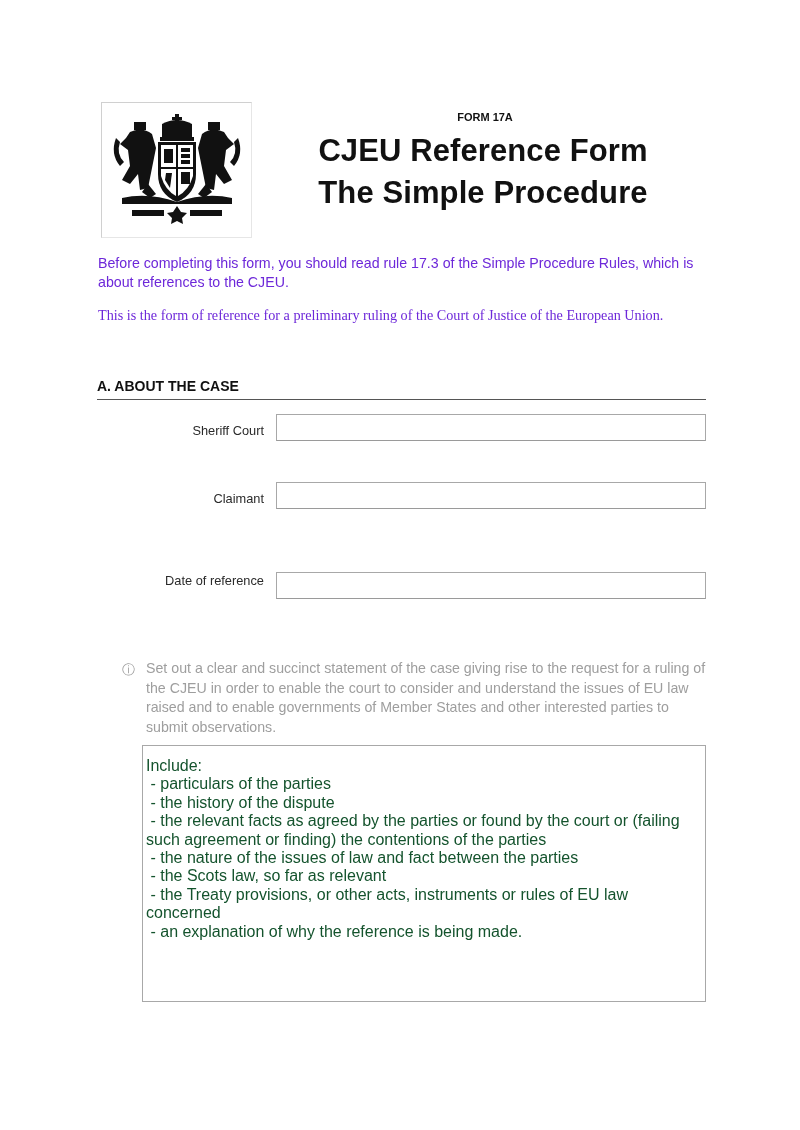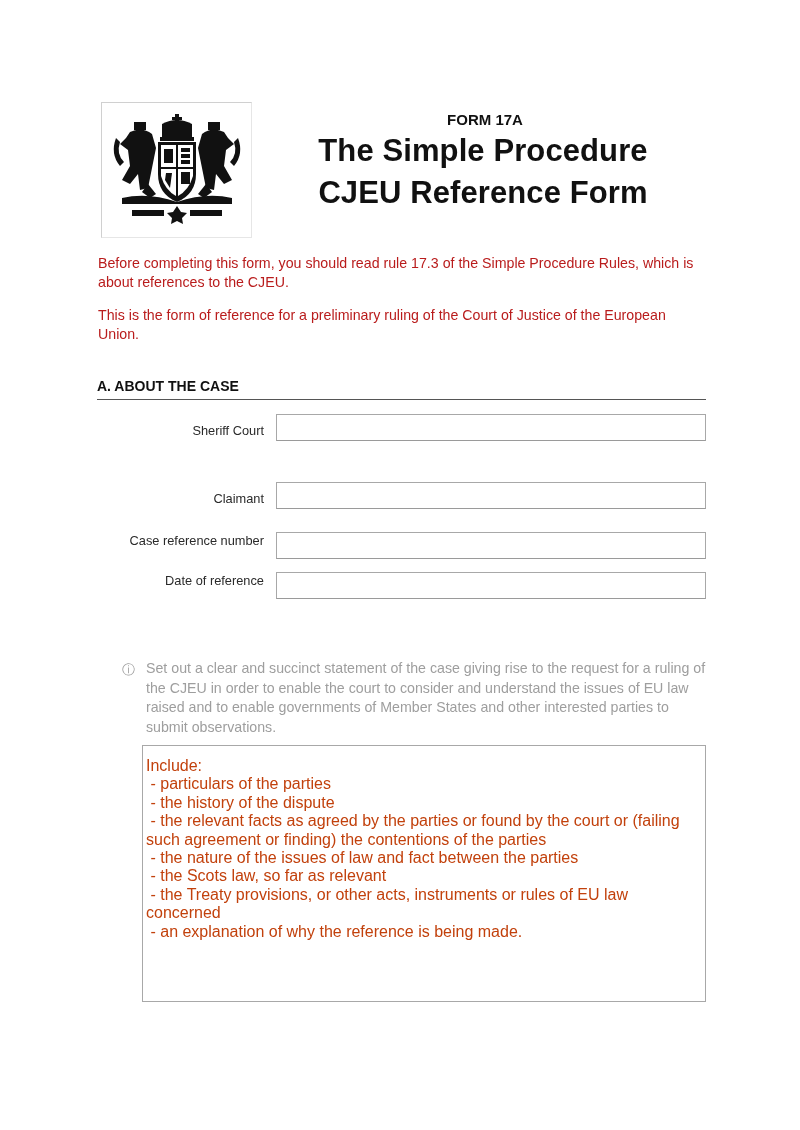--- a/index.html
+++ b/index.html
@@ -31,43 +31,43 @@
       justify-content: center;
     }
     .logo-frame svg { width: 138px; height: 124px; }
     .form-number {
       position: absolute;
       left: 300px;
       width: 370px;
       top: 111px;
       text-align: center;
       font-weight: bold;
-      font-size: 15px;
+      font-size: 11px;
     }
     .title {
       position: absolute;
       left: 296px;
       width: 374px;
       top: 130px;
       text-align: center;
       font-weight: bold;
       font-size: 31px;
       line-height: 42px;
       letter-spacing: 0.1px;
     }
     .intro {
       position: absolute;
       left: 98px;
       width: 610px;
       font-size: 14.2px;
       line-height: 19px;
-      color: #b91c1c;
+      color: #6d28d9;
     }
     .intro.p1 { top: 254px; }
-    .intro.p2 { top: 306px; }
+    .intro.p2 { top: 306px; font-family: Liberation Serif, serif; }
     .section-title {
       position: absolute;
       left: 97px;
       width: 609px;
       font-weight: bold;
       font-size: 14px;
       padding-bottom: 4px;
       border-bottom: 1px solid #555555;
       line-height: 17px;
     }
@@ -120,21 +120,21 @@
     .reference-box {
       position: absolute;
       left: 142px;
       top: 745px;
       width: 564px;
       height: 257px;
       border: 1px solid #a8a8a8;
       padding: 11px 3px 4px 3px;
       font-size: 16px;
       line-height: 18.4px;
-      color: #c2410c;
+      color: #14532d;
       white-space: pre-wrap;
       background: #ffffff;
     }
   </style>
 </head>
 <body>
 
 <div class="page">
 
   <div class="logo-frame">
@@ -183,44 +183,40 @@
         <rect x="24" y="102" width="32" height="6"></rect>
         <rect x="82" y="102" width="32" height="6"></rect>
 
         <path d="M69 98 L73 104 L79 105 L74 110 L75 116 L69 113 L63 116 L64 110 L59 105 L65 104 Z"></path>
       </g>
     </svg>
   </div>
 
   <div class="form-number">FORM 17A</div>
   <div class="title">
+    <div>CJEU Reference Form</div>
     <div>The Simple Procedure</div>
-    <div>CJEU Reference Form</div>
   </div>
 
   <p class="intro p1">Before completing this form, you should read rule 17.3 of the Simple Procedure Rules, which is about references to the CJEU.</p>
   <p class="intro p2">This is the form of reference for a preliminary ruling of the Court of Justice of the European Union.</p>
 
   <div class="section-title a">A. ABOUT THE CASE</div>
 
   <div class="field-row" style="top:414px;">
     <label class="field-label" style="top:9px;">Sheriff Court</label>
     <input class="field-input" type="text" value="" style="">
   </div>
 
   <div class="field-row" style="top:441px;margin-top:41px;">
     <label class="field-label" style="top:9px;">Claimant</label>
     <input class="field-input" type="text" value="" style="">
   </div>
 
 
-  <div class="field-row" style="top:532px;">
-    <label class="field-label" style="top:1px;">Case reference number</label>
-    <input class="field-input" type="text" value="" style="">
-  </div>
 
   <div class="field-row" style="top:572px;">
     <label class="field-label" style="top:1px;margin-left:28px;">Date of reference</label>
     <input class="field-input" type="text" value="" style="">
   </div>
 
 
   <div class="guidance">
     <span class="info-icon">ⓘ</span>
     <span class="text">Set out a clear and succinct statement of the case giving rise to the request for a ruling of the CJEU in order to enable the court to consider and understand the issues of EU law raised and to enable governments of Member States and other interested parties to submit observations.</span>

